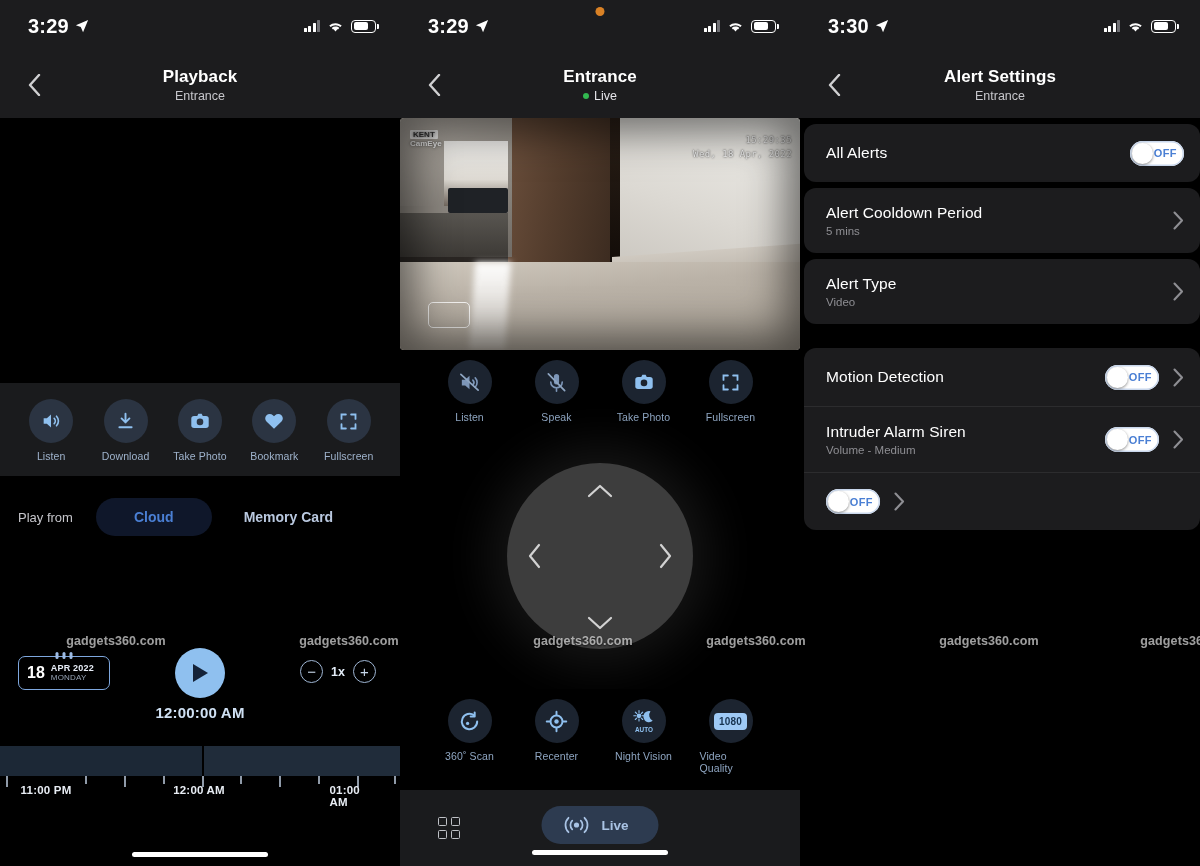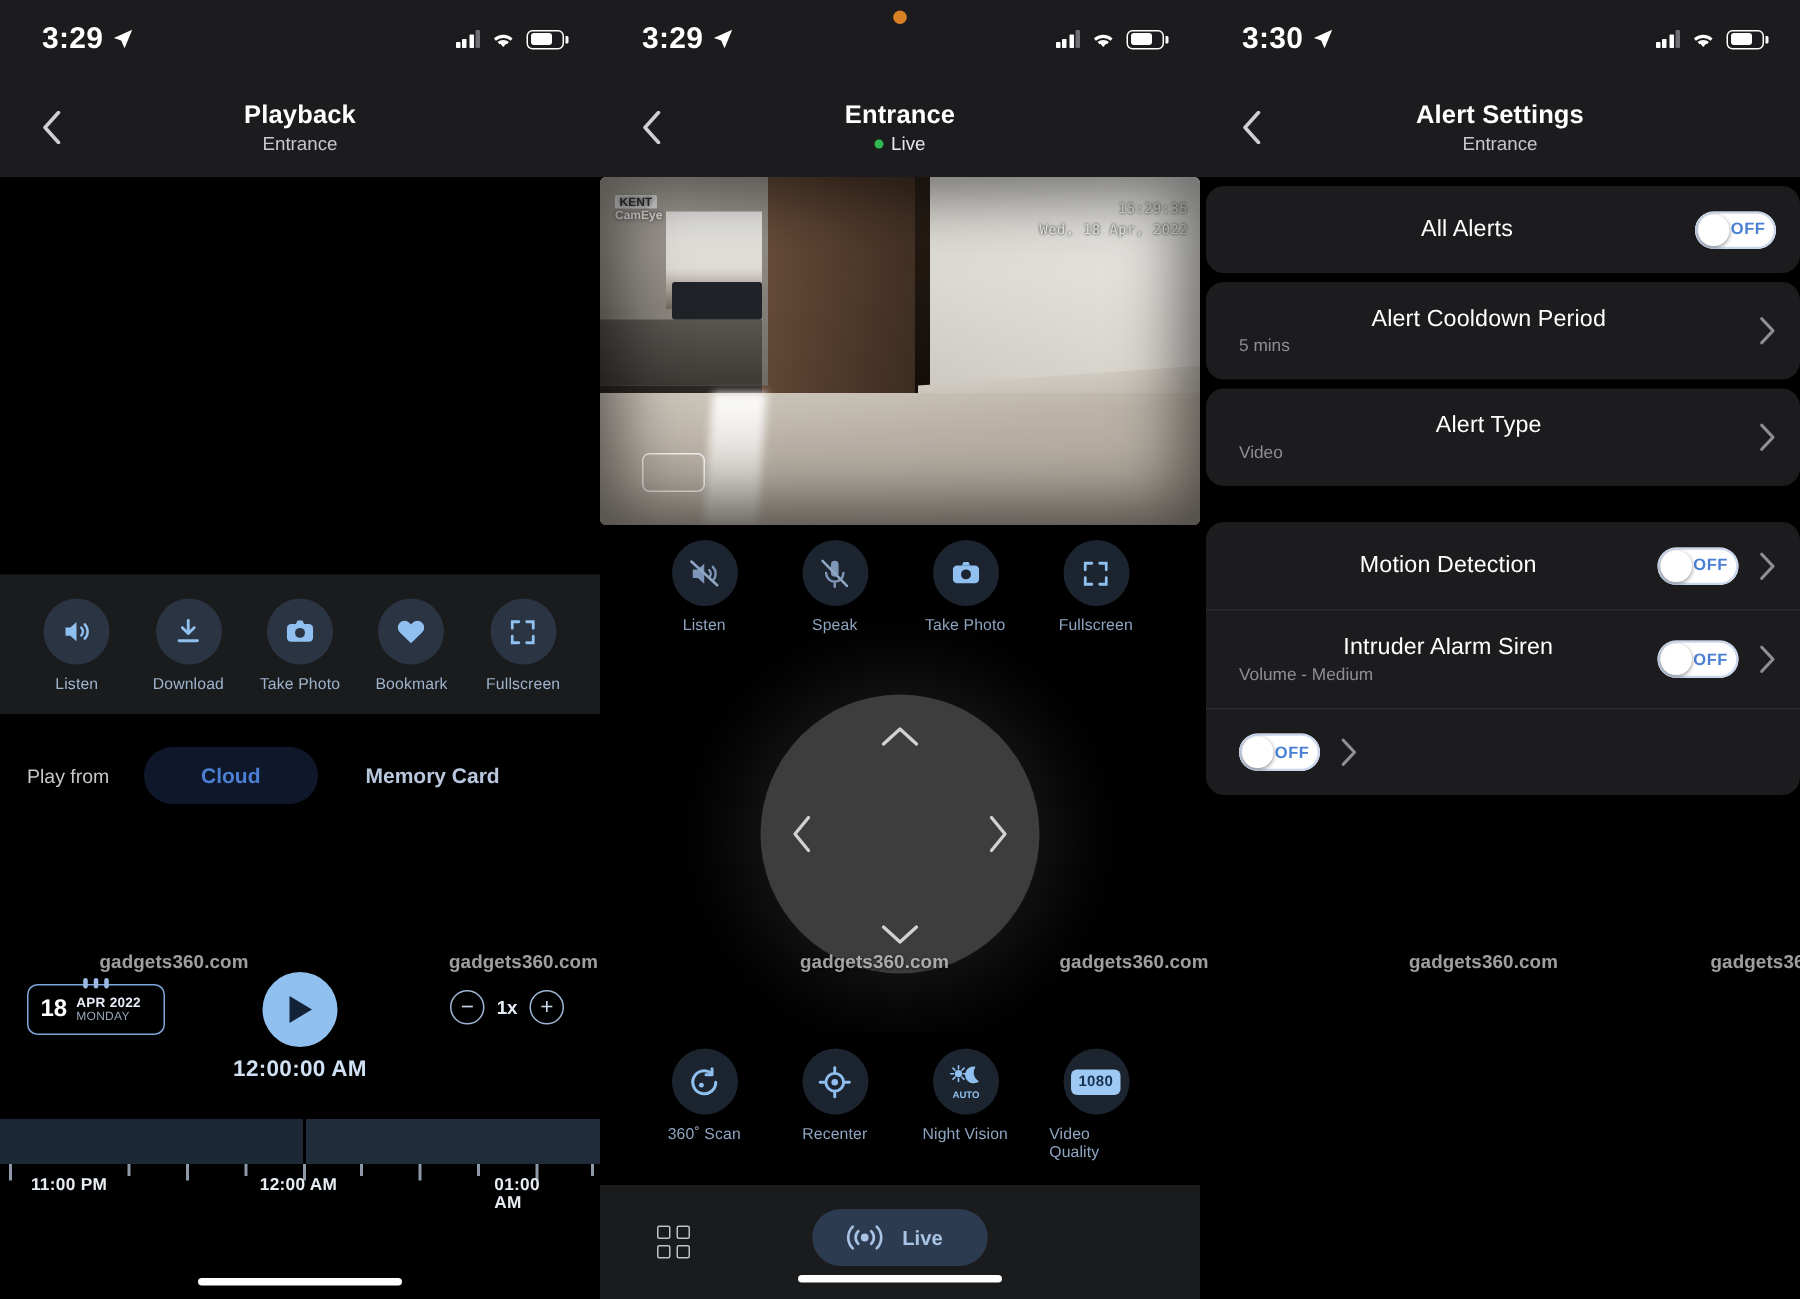--- a/index.html
+++ b/index.html
@@ -176,21 +176,21 @@
   .live-pill { position:absolute; left: 50%; transform: translateX(-50%); top: 16px;
     background: #2d3b50; border-radius: 22px; padding: 9px 30px 9px 22px;
     display:flex; align-items:center; gap: 12px; }
   .live-pill .lbl { color: #a9c3e4; font-size: 13.5px; font-weight: 700; }
 
   
   .settings { padding: 6px 0 0; }
   .card { background: #1c1c1e; border-radius: 12px; margin: 0 0 6px 0; margin-left: 4px; }
   .srow { display:flex; align-items:center; padding: 16px 16px 16px 22px; min-height: 58px; position:relative; }
   .srow .texts { flex: 1; }
-  .srow .title { color: #fff; font-size: 15.5px; letter-spacing:.1px;text-align:center; }
+  .srow .title { color: #fff; font-size: 15.5px; letter-spacing:.1px; }
   .srow .sub { color: #8e8e93; font-size: 11.5px; margin-top: 3px; }
   .chev { margin-left: 14px; color: #8e8e93; display:flex; align-items:center; }
   .toggle {
     width: 54px; height: 25px; border-radius: 14px; background: #fff;
     position: relative; display:flex; align-items:center; justify-content:flex-end;
     padding-right: 7px; box-shadow: 0 0 0 1.5px #c9d7ec inset;
   }
   .toggle .knob { position:absolute; left: 2px; top: 2px; width: 21px; height: 21px;
     border-radius: 50%; background: #fff; box-shadow: 0 1px 3px rgba(0,0,0,.45); }
   .toggle .txt { color: #4a7fd4; font-size: 11px; font-weight: 800; letter-spacing:.4px; }

